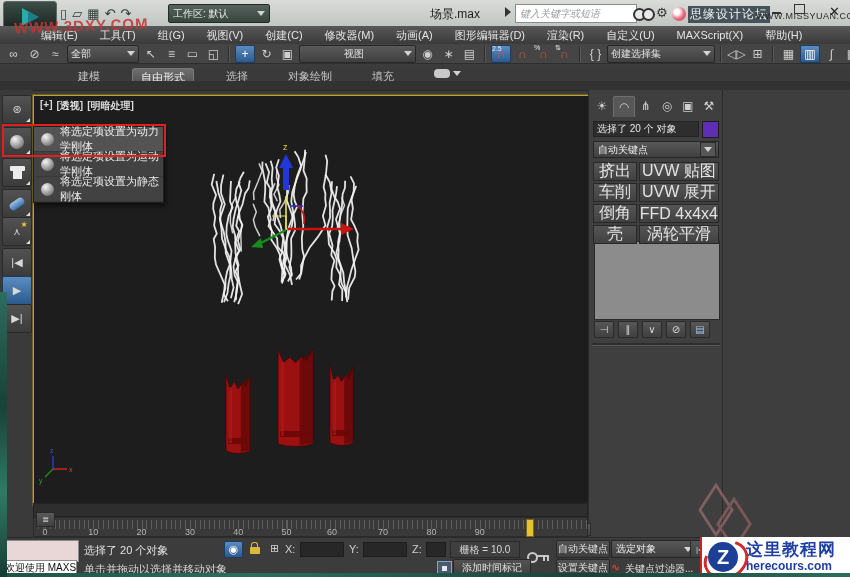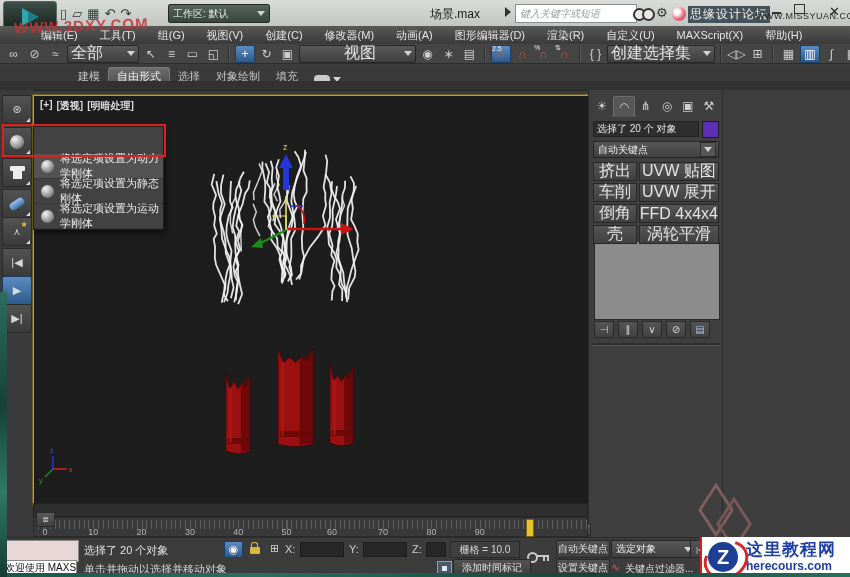--- a/index.html
+++ b/index.html
@@ -41,24 +41,24 @@
   .menu-item{color:#e4e4e4;padding:0 11px;font-size:11px;}
   
   #maintoolbar{left:0;top:44px;width:850px;height:20px;background:#454545;border-bottom:1px solid #2e2e2e;
      display:flex;align-items:center;padding-left:4px;box-sizing:border-box;gap:2px;}
   .tb-ic{width:19px;height:18px;display:flex;align-items:center;justify-content:center;color:#cfcfcf;
      font-size:12px;border-radius:2px;position:relative;flex:none;}
   .tb-ic.active{background:linear-gradient(#5b8cc0,#2d5a8c);border:1px solid #1e3c60;color:#fff;width:18px;height:16px;}
   .tb-ic.snap{color:#d4553f;font-weight:bold;}
   .tb-ic .sub{position:absolute;left:0;top:-1px;font-size:7px;color:#e8e8e8;font-weight:normal;}
   .tb-dd{height:16px;background:linear-gradient(#5a5a5a,#3f3f3f);border:1px solid #262626;border-radius:2px;
-     color:#e2e2e2;font-size:16px;display:flex;align-items:center;justify-content:space-between;padding:0 3px;flex:none;}
+     color:#e2e2e2;font-size:10px;display:flex;align-items:center;justify-content:space-between;padding:0 3px;flex:none;}
   .tb-sep{width:1px;height:16px;background:#2d2d2d;border-right:1px solid #595959;margin:0 3px;flex:none;}
   
-  #ribbon{left:0;top:68px;width:850px;height:17px;background:#3a3a3a;display:flex;align-items:flex-end;padding-left:70px;box-sizing:border-box;}
+  #ribbon{left:0;top:68px;width:850px;height:17px;background:#3a3a3a;display:flex;align-items:flex-start;padding-left:70px;box-sizing:border-box;gap:24px;}
   #ribbon-strip{left:0;top:81px;width:850px;height:9px;background:#323232;border-bottom:1px solid #272727;}
   .rib-tab{color:#c6c6c6;font-size:11px;padding:1px 8px;}
   .rib-tab.active{background:linear-gradient(#6e6e6e,#4d4d4d);border:1px solid #7a7a7a;border-bottom:none;
      border-radius:3px 3px 0 0;color:#f2f2f2;}
   #rib-more{display:flex;align-items:center;gap:3px;color:#bbb;}
   #rib-more .pill{width:16px;height:9px;background:#c9c9c9;border-radius:4px;}
   
   .mfx-btn{left:2px;width:28px;height:27px;background:linear-gradient(#525252,#3b3b3b);border:1px solid #2a2a2a;
      border-radius:2px;display:flex;align-items:center;justify-content:center;color:#d8d8d8;font-size:11px;}
   .mfx-btn.active{background:linear-gradient(#5b8cc0,#2d5a8c);border-color:#1e3c60;}
@@ -72,21 +72,21 @@
   .icon-ragdoll .star{position:absolute;right:-7px;top:-6px;color:#e8c32f;font-size:8px;}
   
   #viewport{left:33px;top:95px;width:555px;height:408px;background:#1d1d1d;border:1px solid #b9a23c;box-shadow:0 0 0 1px #6f6125;}
   #vp-label{left:40px;top:99px;color:#dcdcdc;font-size:10px;font-weight:bold;display:flex;gap:4px;z-index:6;}
   #vp-label span{letter-spacing:0;}
   #left-gutter{left:0;top:90px;width:33px;height:447px;background:#3a3a3a;}
   #right-panel-empty{left:722px;top:90px;width:128px;height:447px;background:#3e3e3e;border-left:1px solid #2b2b2b;}
   
   #ctx-menu{left:33px;top:126px;width:129px;z-index:20;background:#424242;border:1px solid #1f1f1f;box-shadow:2px 3px 5px rgba(0,0,0,.55);}
   .ctx-item{height:24px;display:flex;align-items:center;gap:6px;padding-left:7px;color:#ececec;font-size:11px;border-bottom:1px solid #383838;}
-  .ctx-item.hl{background:#535353;margin-top:27px;}
+  .ctx-item.hl{background:#535353;}
   .ctx-item .ball{width:13px;height:13px;flex:none;}
   #red-annot{left:2px;top:124px;width:160px;height:29px;border:2px solid #e21f1f;z-index:22;}
   
   #cmd-panel{left:588px;top:90px;width:134px;height:447px;background:#3f3f3f;border-left:1px solid #2b2b2b;}
   #cp-tabs{left:592px;top:96px;height:22px;display:flex;gap:1px;z-index:5;}
   .cp-tab{width:20px;height:20px;display:flex;align-items:center;justify-content:center;font-size:12px;color:#cfcfcf;border-radius:2px 2px 0 0;}
   .cp-tab.active{background:#575757;border:1px solid #6e6e6e;border-bottom:none;}
   #cp-name-row{left:593px;top:121px;width:126px;height:16px;display:flex;gap:3px;z-index:5;}
   #cp-name-field{flex:1;background:#2e2e2e;border:1px solid #232323;color:#e6e6e6;font-size:10px;display:flex;align-items:center;padding:0 3px;white-space:nowrap;overflow:hidden;}
   #cp-swatch{width:15px;height:15px;border:1px solid #1d1d1d;}
@@ -376,25 +376,25 @@
     <span>[明暗处理]</span>
   </div>
 
   <div class="abs" id="ctx-menu">
       <div class="ctx-item hl">
         <span class="ball"></span>
         <span>将选定项设置为动力学刚体</span>
       </div>
       <div class="ctx-item">
         <span class="ball"></span>
-        <span>将选定项设置为静态刚体</span>
+        <span>将选定项设置为运动学刚体</span>
       </div>
       <div class="ctx-item">
         <span class="ball"></span>
-        <span>将选定项设置为运动学刚体</span>
+        <span>将选定项设置为静态刚体</span>
       </div>
     </div>
   <div class="abs" id="red-annot"></div>
 
   <div class="abs" id="cmd-panel"></div>
   <div class="abs" id="cp-tabs">
       <span class="cp-tab">☀</span>
       <span class="cp-tab active">◠</span>
       <span class="cp-tab">⋔</span>
       <span class="cp-tab">◎</span>

